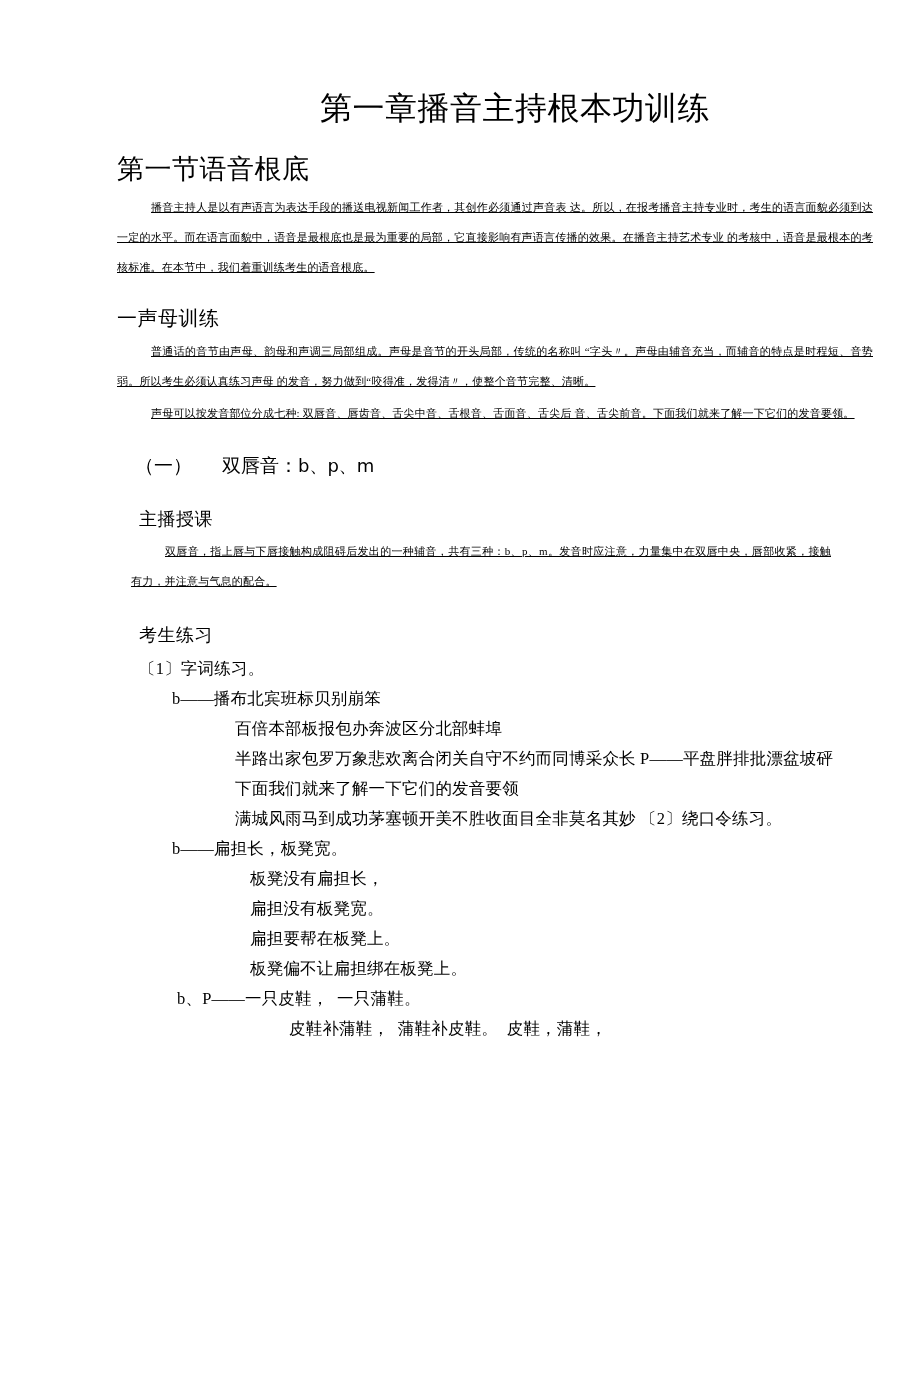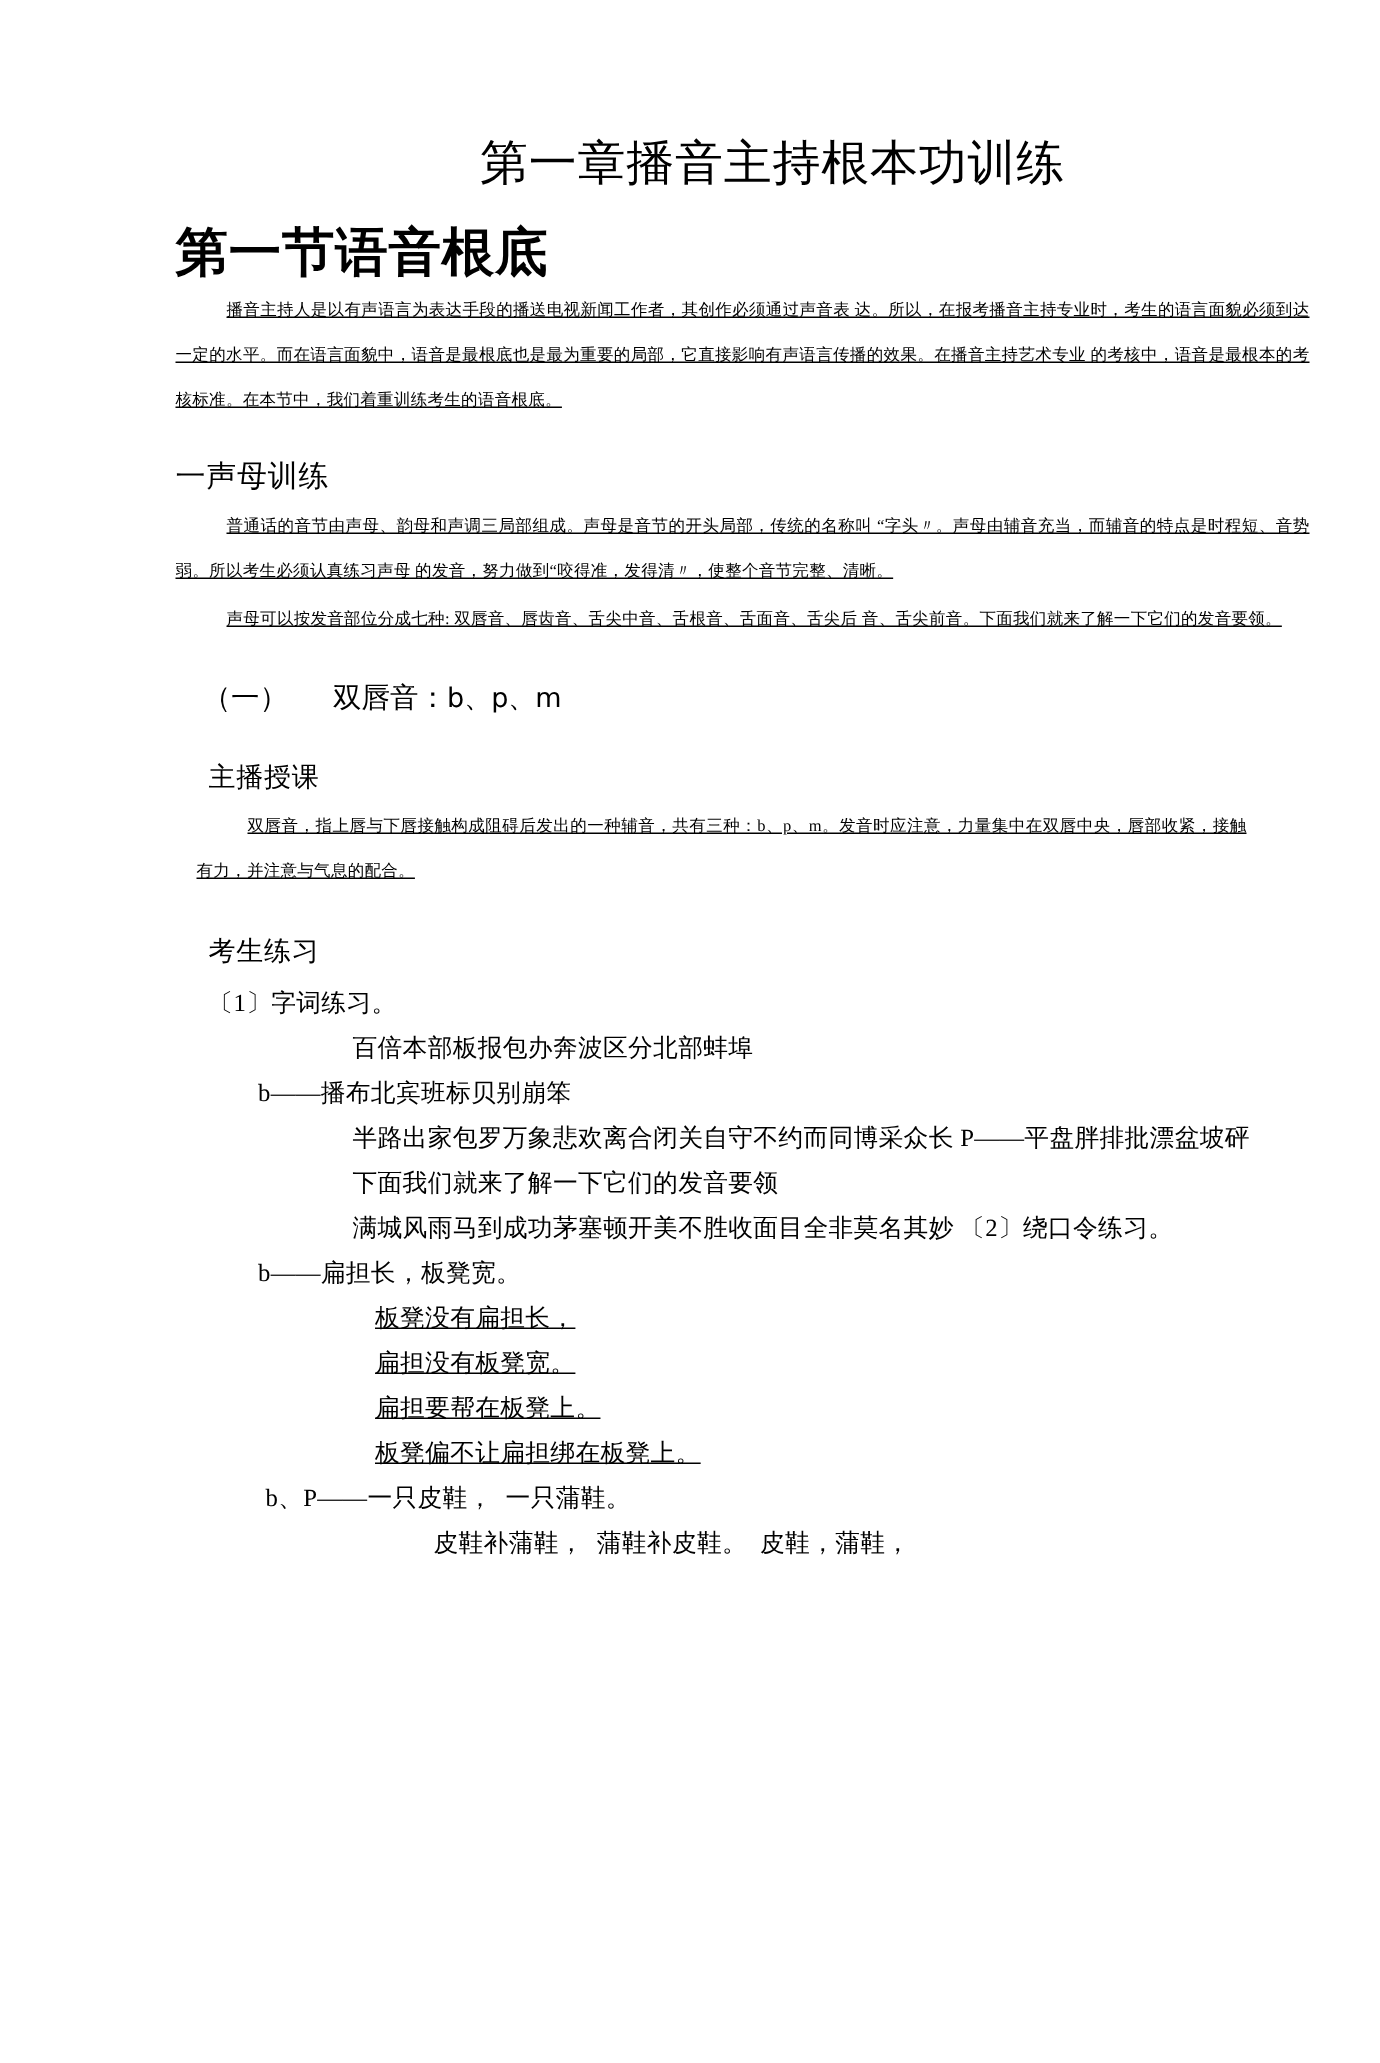--- a/index.html
+++ b/index.html
@@ -36,24 +36,24 @@
     text-align: center;
     margin: 0;
     padding-top: 88px;
     padding-left: 40px;
     font-weight: normal;
     letter-spacing: 0.5px;
   }
 
   
   .h-section {
-    font-size: 35px;
+    font-size: 27px;
     line-height: 34px;
     margin: 24px 0 6px 0;
-    font-weight: bold;
+    font-weight: normal;
     letter-spacing: 0.5px;
   }
 
   
   .h-sub {
     font-size: 20px;
     line-height: 28px;
     margin: 22px 0 4px 0;
     font-weight: normal;
     letter-spacing: 0.5px;
@@ -115,21 +115,21 @@
     font-size: 16.5px;
     line-height: 30px;
     margin: 0;
     letter-spacing: 0.2px;
     white-space: pre-wrap;
   }
   .ind-0  { padding-left: 22px; }
   .ind-1  { padding-left: 55px; }
   .ind-2  { padding-left: 118px; }
   .ind-4  { padding-left: 55px; }
-  .ind-5  { padding-left: 133px; text-decoration: underline; }
+  .ind-5  { padding-left: 133px; }
   .ind-6  { padding-left: 60px; }
   .ind-7  { padding-left: 172px; }
 
   .blockgap { height: 6px; }
 </style>
 </head>
 <body>
 
 <div class="page">
   <div class="content">
@@ -153,22 +153,22 @@
     <h4 class="h-hei">主播授课</h4>
 
     <p class="body indent inset">双唇音，指上唇与下唇接触构成阻碍后发出的一种辅音，共有三种：b、p、m。发音时应注意，力量集中在双唇中央，唇部收紧，接触有力，并注意与气息的配合。</p>
 
     <h4 class="h-hei">考生练习</h4>
 
     <div class="blockgap"></div>
 
     <div id="practice-list">
         <div class="plain-line ind-0">〔1〕字词练习。</div>
+        <div class="plain-line ind-1">b——播布北宾班标贝别崩笨</div>
         <div class="plain-line ind-2">百倍本部板报包办奔波区分北部蚌埠</div>
-        <div class="plain-line ind-1">b——播布北宾班标贝别崩笨</div>
         <div class="plain-line ind-2">半路出家包罗万象悲欢离合闭关自守不约而同博采众长 P——平盘胖排批漂盆坡砰</div>
         <div class="plain-line ind-2">下面我们就来了解一下它们的发音要领</div>
         <div class="plain-line ind-2">满城风雨马到成功茅塞顿开美不胜收面目全非莫名其妙 〔2〕绕口令练习。</div>
         <div class="plain-line ind-4">b——扁担长，板凳宽。</div>
         <div class="plain-line ind-5">板凳没有扁担长，</div>
         <div class="plain-line ind-5">扁担没有板凳宽。</div>
         <div class="plain-line ind-5">扁担要帮在板凳上。</div>
         <div class="plain-line ind-5">板凳偏不让扁担绑在板凳上。</div>
         <div class="plain-line ind-6">b、P——一只皮鞋，  一只蒲鞋。</div>
         <div class="plain-line ind-7">皮鞋补蒲鞋，  蒲鞋补皮鞋。  皮鞋，蒲鞋，</div>

